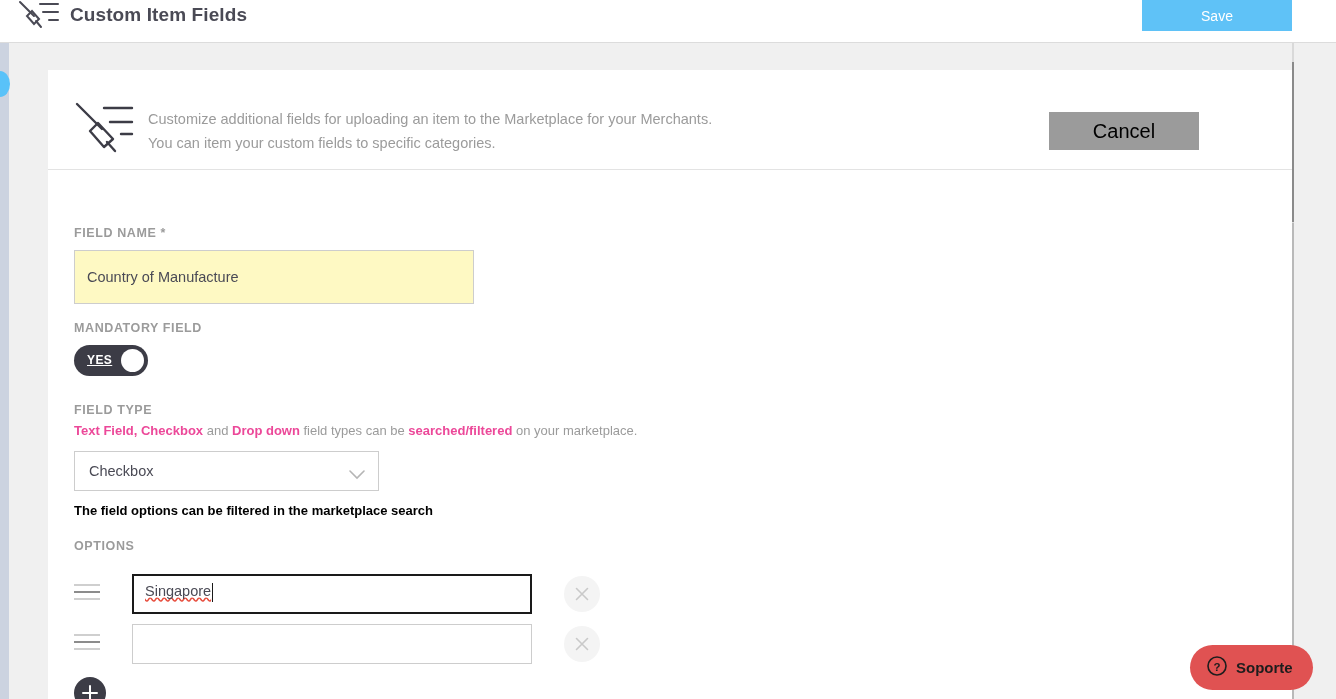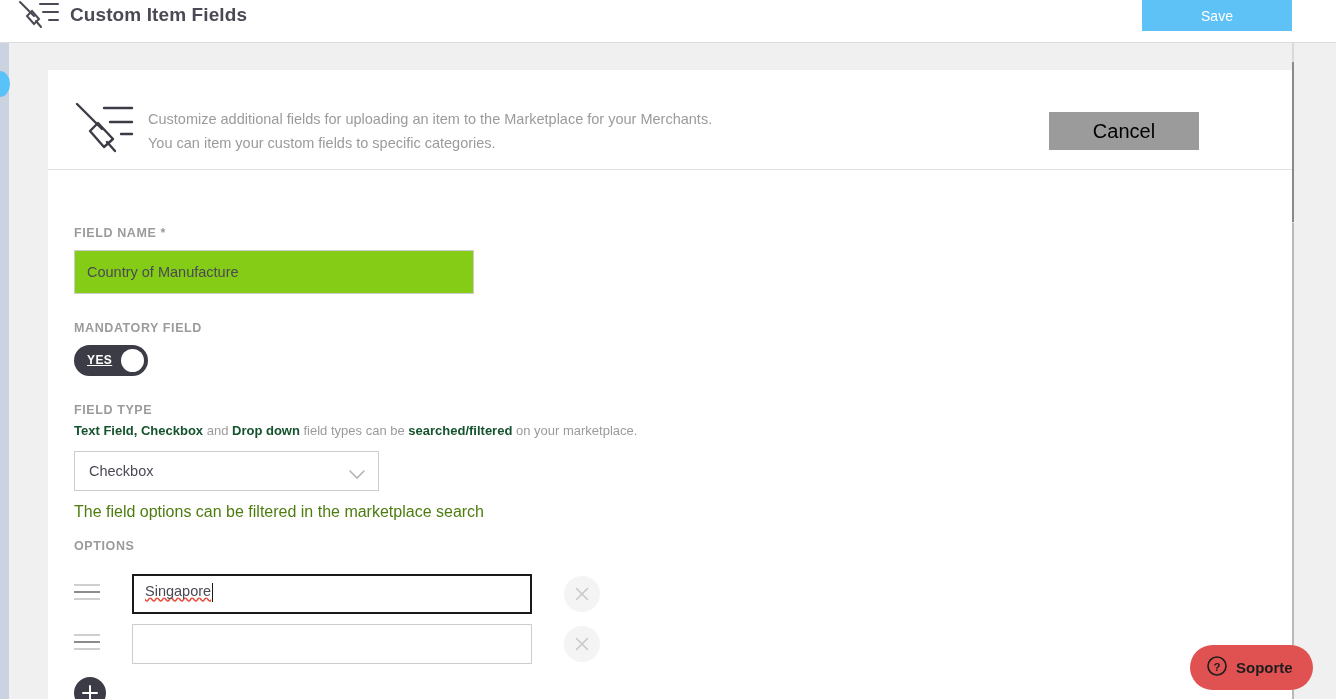--- a/index.html
+++ b/index.html
@@ -73,52 +73,52 @@
   
   .form-body { position: relative; padding: 0 0 0 26px; }
 
   .label {
     font-size: 12.5px; color: #9b9b9b; font-weight: bold;
     letter-spacing: .6px; text-transform: uppercase;
   }
   .grp { position: absolute; }
 
   .txt-input {
-    height: 44px; border: 1px solid #cdcdcd; background: #84cc16;
+    height: 54px; border: 1px solid #cdcdcd; background: #fef9c3;
     font-size: 14.5px; color: #4a4a55; padding: 0 12px;
     font-family: "Liberation Sans", sans-serif; outline: none;
   }
 
   
   .toggle {
     width: 74px; height: 31px; border-radius: 16px;
     background: #3c3c46; position: relative; cursor: pointer;
   }
   .toggle-label {
     position: absolute; left: 13px; top: 0; line-height: 31px;
     color: #ffffff; font-size: 12px; font-weight: bold; letter-spacing: .4px; text-decoration: underline;
   }
   .toggle-knob {
     position: absolute; right: 4px; top: 4px;
     width: 23px; height: 23px; border-radius: 50%; background: #ffffff;
   }
 
   
   .helper { font-size: 13px; color: #9b9b9b; line-height: 19px; }
-  .helper b { color: #14532d; font-weight: bold; }
+  .helper b { color: #ec4899; font-weight: bold; }
 
   .select-wrap { position: relative; width: 305px; height: 40px; }
   .select-box {
     width: 305px; height: 40px; border: 1px solid #cdcdcd; background: #fff;
     font-size: 14.5px; color: #4a4a55; line-height: 38px; padding-left: 14px;
     cursor: pointer;
   }
   .chevron { position: absolute; right: 14px; top: 15px; }
 
-  .subnote { font-size: 16px; color: #4d7c0f; }
+  .subnote { font-size: 13px; color: #000000; font-weight: bold; }
 
   
   .opt-row { position: relative; height: 40px; }
   .drag-handle { position: absolute; left: 0px; top: 10px; width: 26px; cursor: grab; }
   .drag-handle i { display: block; height: 2px; background: #cfcfcf; margin-bottom: 5px; }
   .drag-handle i.mid { background: #8c8c8c; }
   .opt-input {
     position: absolute; left: 58px; top: 0;
     width: 400px; height: 40px; padding: 0 12px;
     border: 1px solid #cdcdcd; background: #fff;

